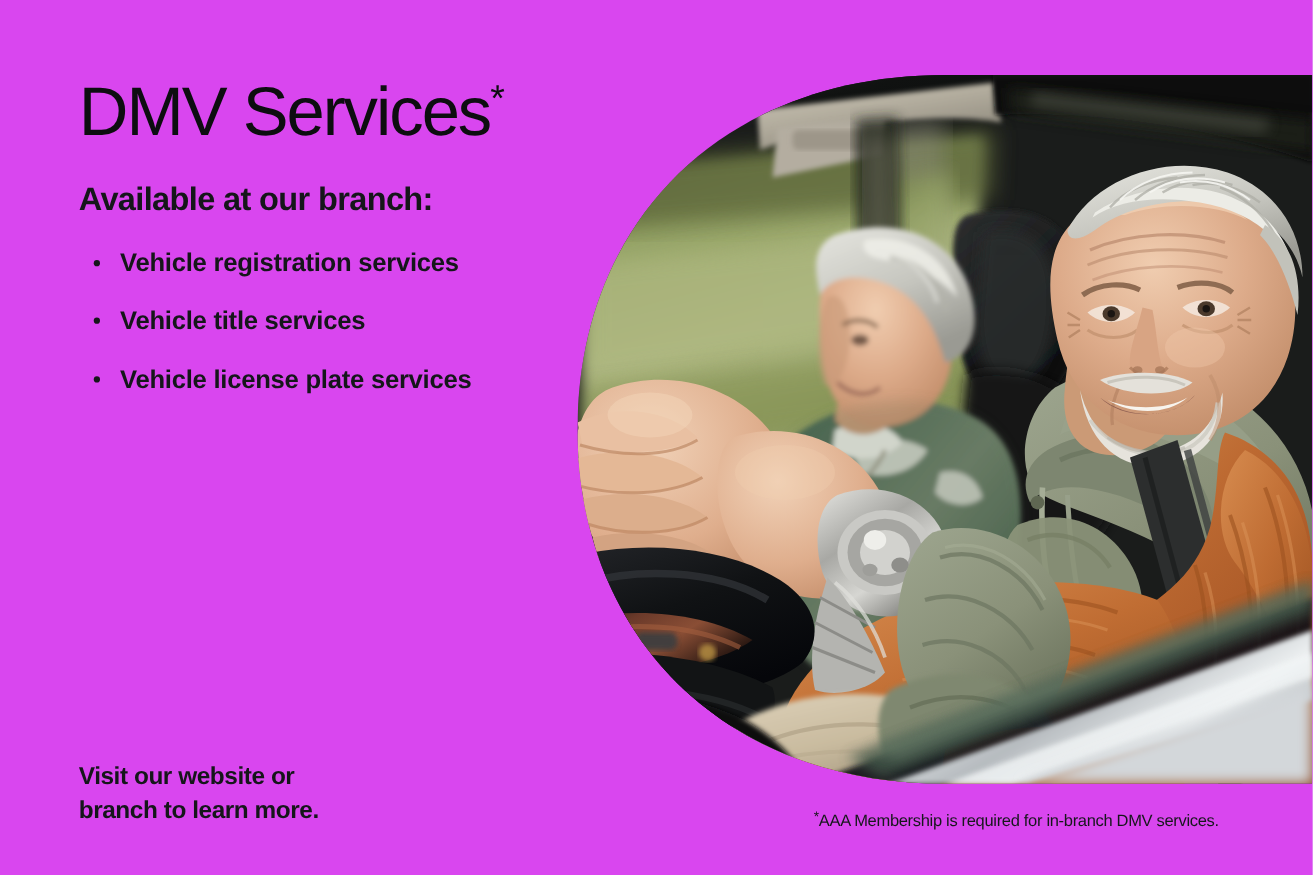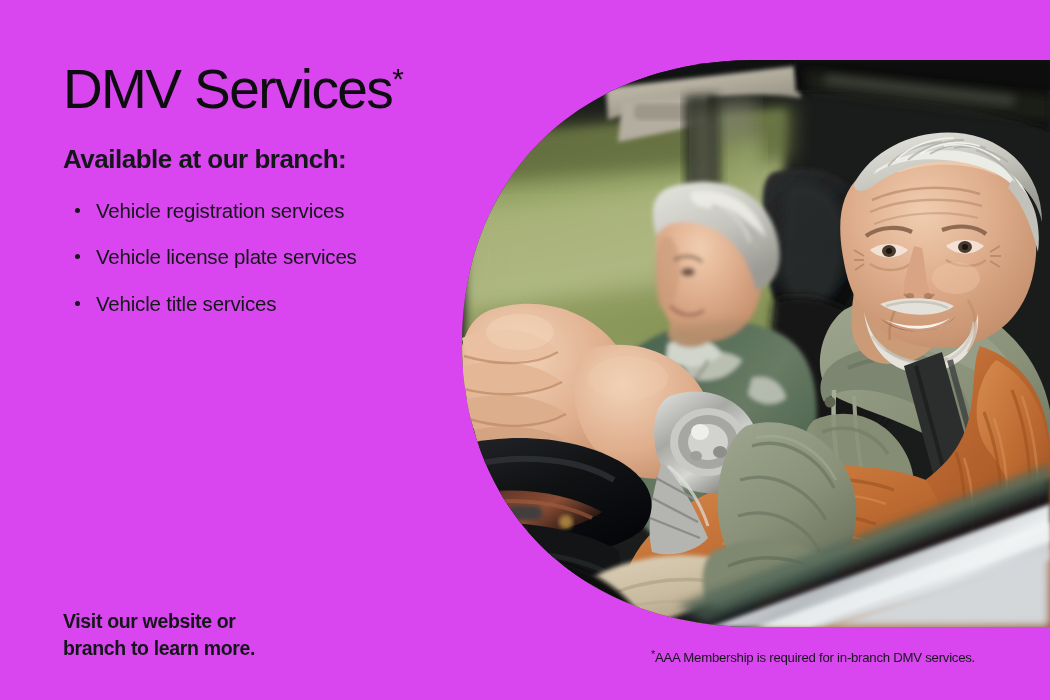--- a/index.html
+++ b/index.html
@@ -58,21 +58,21 @@
     line-height: 1.1;
   }
 
   .svc-list {
     margin-top: 24px;
     list-style: none;
   }
   .svc-item {
     position: relative;
     font-size: 20.5px;
-    font-weight: 400;
+    font-weight: 700;
     color: #15161a;
     letter-spacing: -0.2px;
     padding-left: 33px;
     margin-bottom: 21px;
     line-height: 1.25;
   }
   .svc-item .dot {
     position: absolute;
     left: 12px;
     top: 10px;
@@ -121,22 +121,22 @@
 
 <div id="stage" style="background: #d946ef;">
 
   <div class="text-col">
     <h1 class="page-title"><span>DMV Services</span><span class="star">*</span></h1>
 
     <h2 class="subhead">Available at our branch:</h2>
 
     <ul class="svc-list">
       <li class="svc-item"><span class="dot"></span><span>Vehicle registration services</span></li>
+      <li class="svc-item"><span class="dot"></span><span>Vehicle title services</span></li>
       <li class="svc-item"><span class="dot"></span><span>Vehicle license plate services</span></li>
-      <li class="svc-item"><span class="dot"></span><span>Vehicle title services</span></li>
     </ul>
   </div>
 
   <div class="cta">Visit our website or
 branch to learn more.</div>
 
   <div class="footnote"><span class="fstar">*</span><span>AAA Membership is required for in-branch DMV services.</span></div>
 
   <div id="photo-wrap">
     <svg id="photo-svg" viewBox="0 0 594 567" preserveAspectRatio="none">

